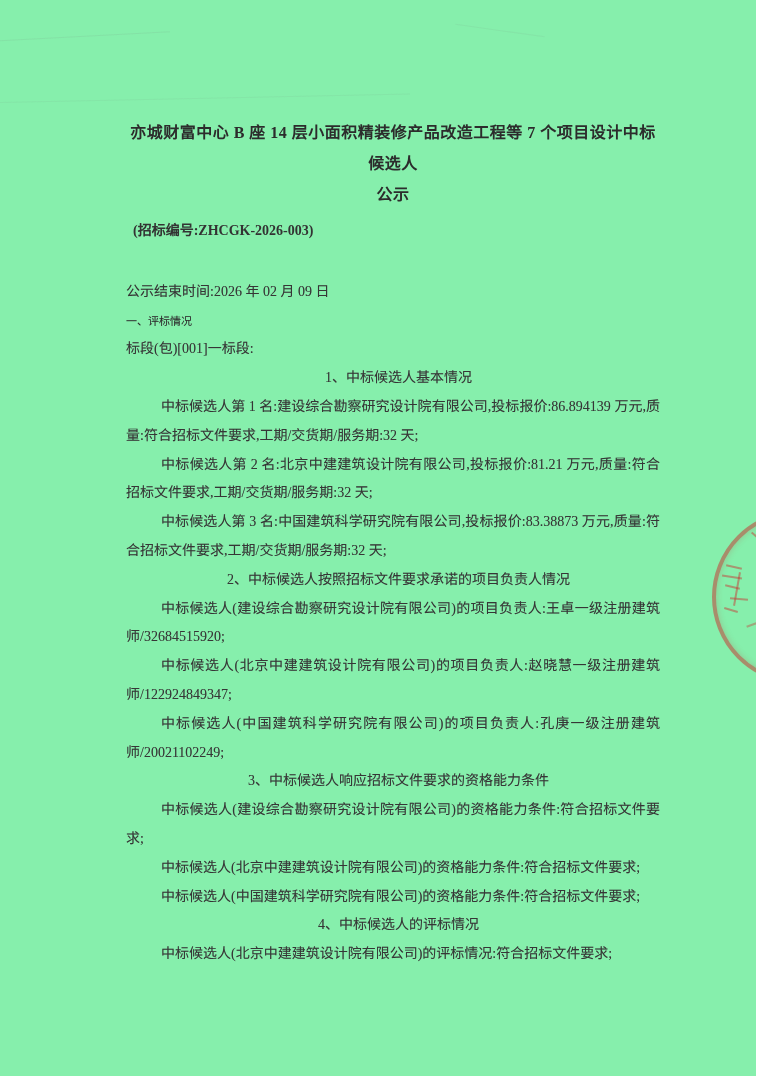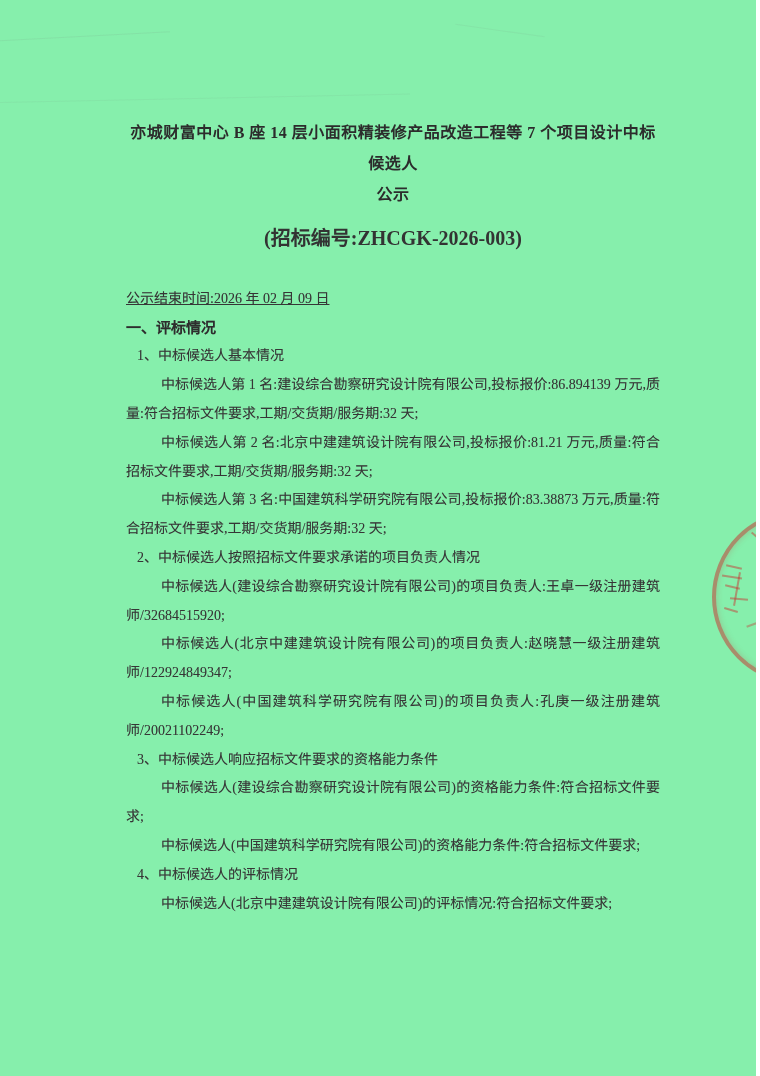--- a/index.html
+++ b/index.html
@@ -38,37 +38,36 @@
     padding-top: 117px;
     font-size: 16px;
     line-height: 31px;
     font-weight: bold;
     color: #2c2c2c;
     text-align: center;
     letter-spacing: 0.5px;
   }
   .doc-title .title-line { display: block; }
   .doc-subtitle {
-    margin: 14px;
-    font-size: 20px;
+    margin: 7px;
+    font-size: 14px;
     line-height: 28.8px;
     font-weight: bold;
     color: #333;
-    text-align: center;
   }
   .doc-body {
     margin-top: 32px;
     font-size: 14px;
     line-height: 28.8px;
     text-shadow: 0 0 0.6px rgba(70,70,70,0.35);
   }
   .doc-body p { margin: 0; }
-  .block-plain   { text-indent: 0; text-decoration: underline; }
-  .block-heading { font-weight: bold; font-size: 15px; color: #2d2d2d; }
-  .block-item    { text-indent: 11px; }
+  .block-plain   { text-indent: 0; }
+  .block-heading { font-weight: normal; font-size: 11px; color: #2d2d2d; }
+  .block-item    { text-indent: 11px; text-align: center; }
   .block-para    { text-indent: 35px; text-align: justify; }
 
   
   .seal {
     position: absolute;
     left: 712px;
     top: 510px;
     width: 166px;
     height: 166px;
     border: 4px solid rgba(197,61,55,0.55);
@@ -104,30 +103,32 @@
     <h1 class="doc-title">
       <span class="title-line">亦城财富中心 B 座 14 层小面积精装修产品改造工程等 7 个项目设计中标候选人</span>
       <span class="title-line">公示</span>
     </h1>
 
     <p class="doc-subtitle">(招标编号:ZHCGK-2026-003)</p>
 
     <div class="doc-body">
       <p class="block-plain">公示结束时间:2026 年 02 月 09 日</p>
       <p class="block-heading">一、评标情况</p>
+      <p class="block-plain">标段(包)[001]一标段:</p>
       <p class="block-item">1、中标候选人基本情况</p>
       <p class="block-para">中标候选人第 1 名:建设综合勘察研究设计院有限公司,投标报价:86.894139 万元,质量:符合招标文件要求,工期/交货期/服务期:32 天;</p>
       <p class="block-para">中标候选人第 2 名:北京中建建筑设计院有限公司,投标报价:81.21 万元,质量:符合招标文件要求,工期/交货期/服务期:32 天;</p>
       <p class="block-para">中标候选人第 3 名:中国建筑科学研究院有限公司,投标报价:83.38873 万元,质量:符合招标文件要求,工期/交货期/服务期:32 天;</p>
       <p class="block-item">2、中标候选人按照招标文件要求承诺的项目负责人情况</p>
       <p class="block-para">中标候选人(建设综合勘察研究设计院有限公司)的项目负责人:王卓一级注册建筑师/32684515920;</p>
       <p class="block-para">中标候选人(北京中建建筑设计院有限公司)的项目负责人:赵晓慧一级注册建筑师/122924849347;</p>
       <p class="block-para">中标候选人(中国建筑科学研究院有限公司)的项目负责人:孔庚一级注册建筑师/20021102249;</p>
       <p class="block-item">3、中标候选人响应招标文件要求的资格能力条件</p>
       <p class="block-para">中标候选人(建设综合勘察研究设计院有限公司)的资格能力条件:符合招标文件要求;</p>
+      <p class="block-para">中标候选人(北京中建建筑设计院有限公司)的资格能力条件:符合招标文件要求;</p>
       <p class="block-para">中标候选人(中国建筑科学研究院有限公司)的资格能力条件:符合招标文件要求;</p>
       <p class="block-item">4、中标候选人的评标情况</p>
       <p class="block-para">中标候选人(北京中建建筑设计院有限公司)的评标情况:符合招标文件要求;</p>
     </div>
   </div>
 
   <div class="seal">
     <span class="seal-mark m1"></span>
     <span class="seal-mark m2"></span>
     <span class="seal-mark m3"></span>

